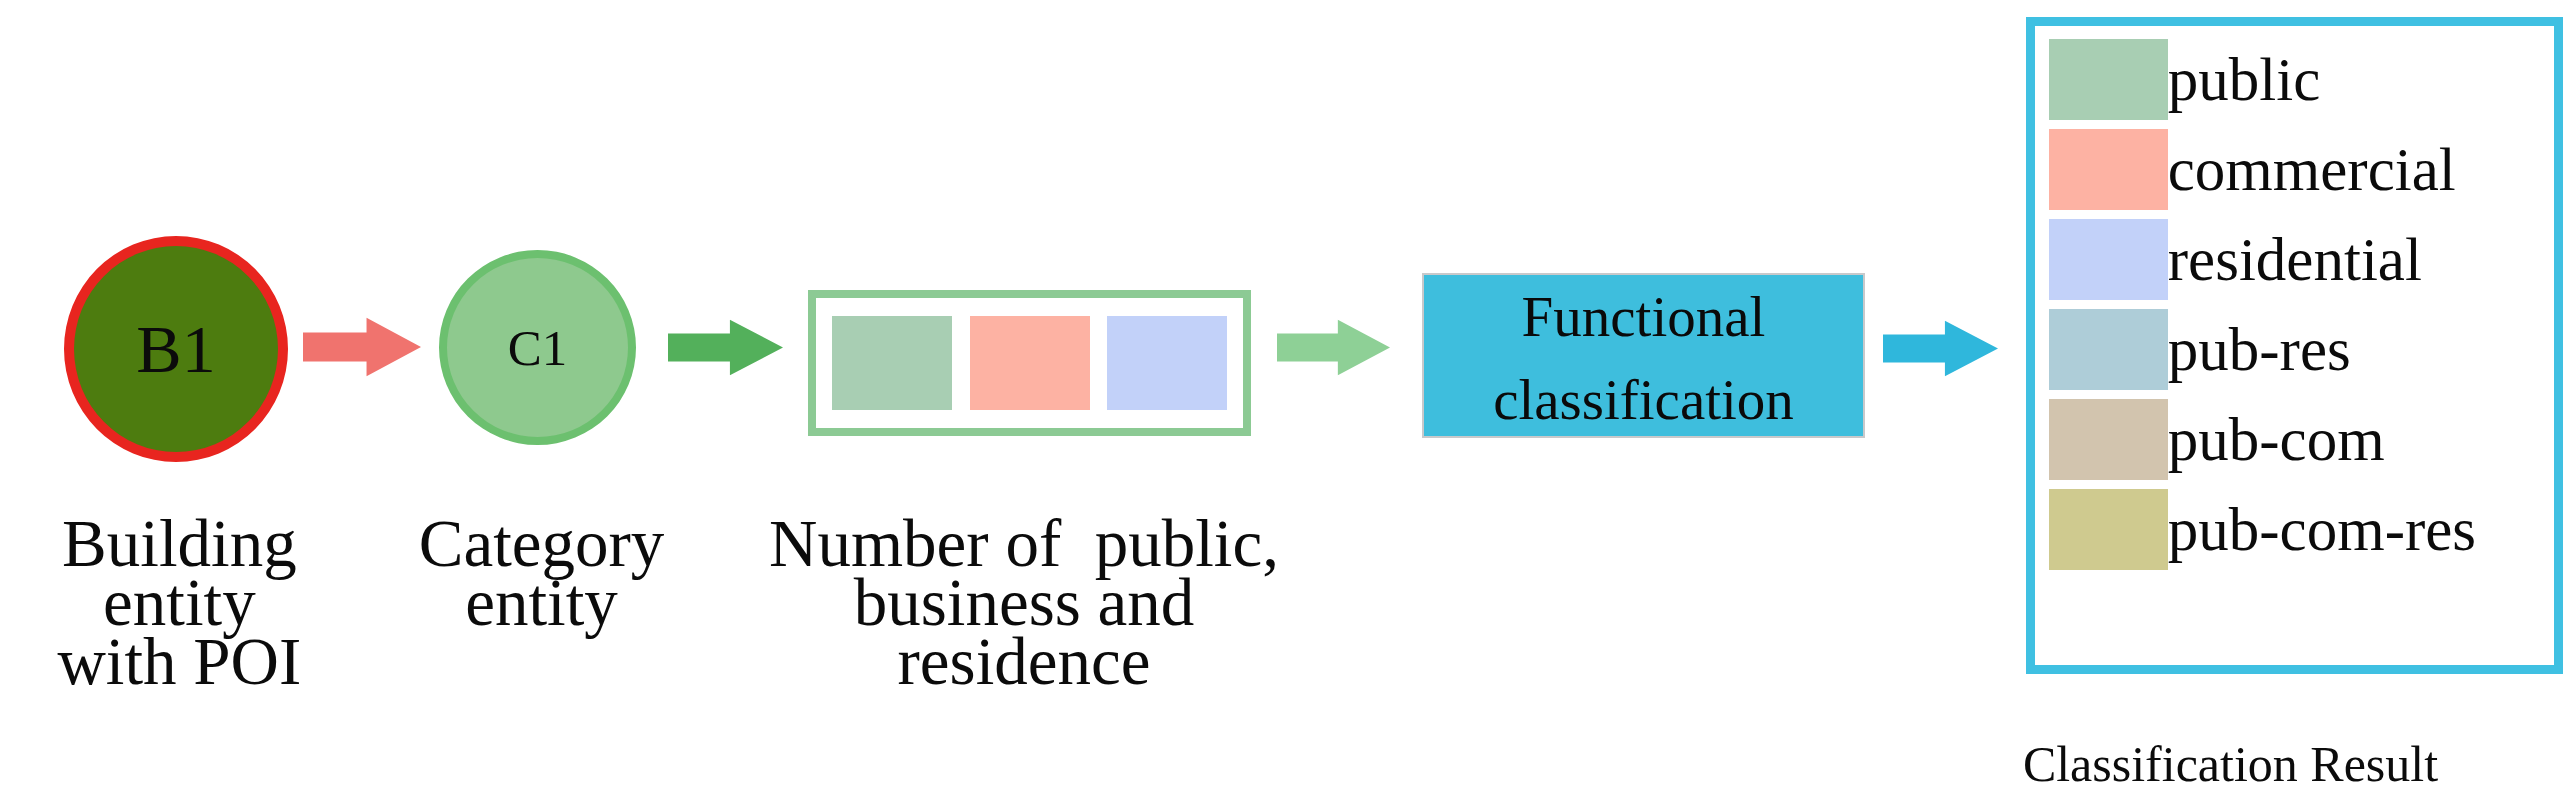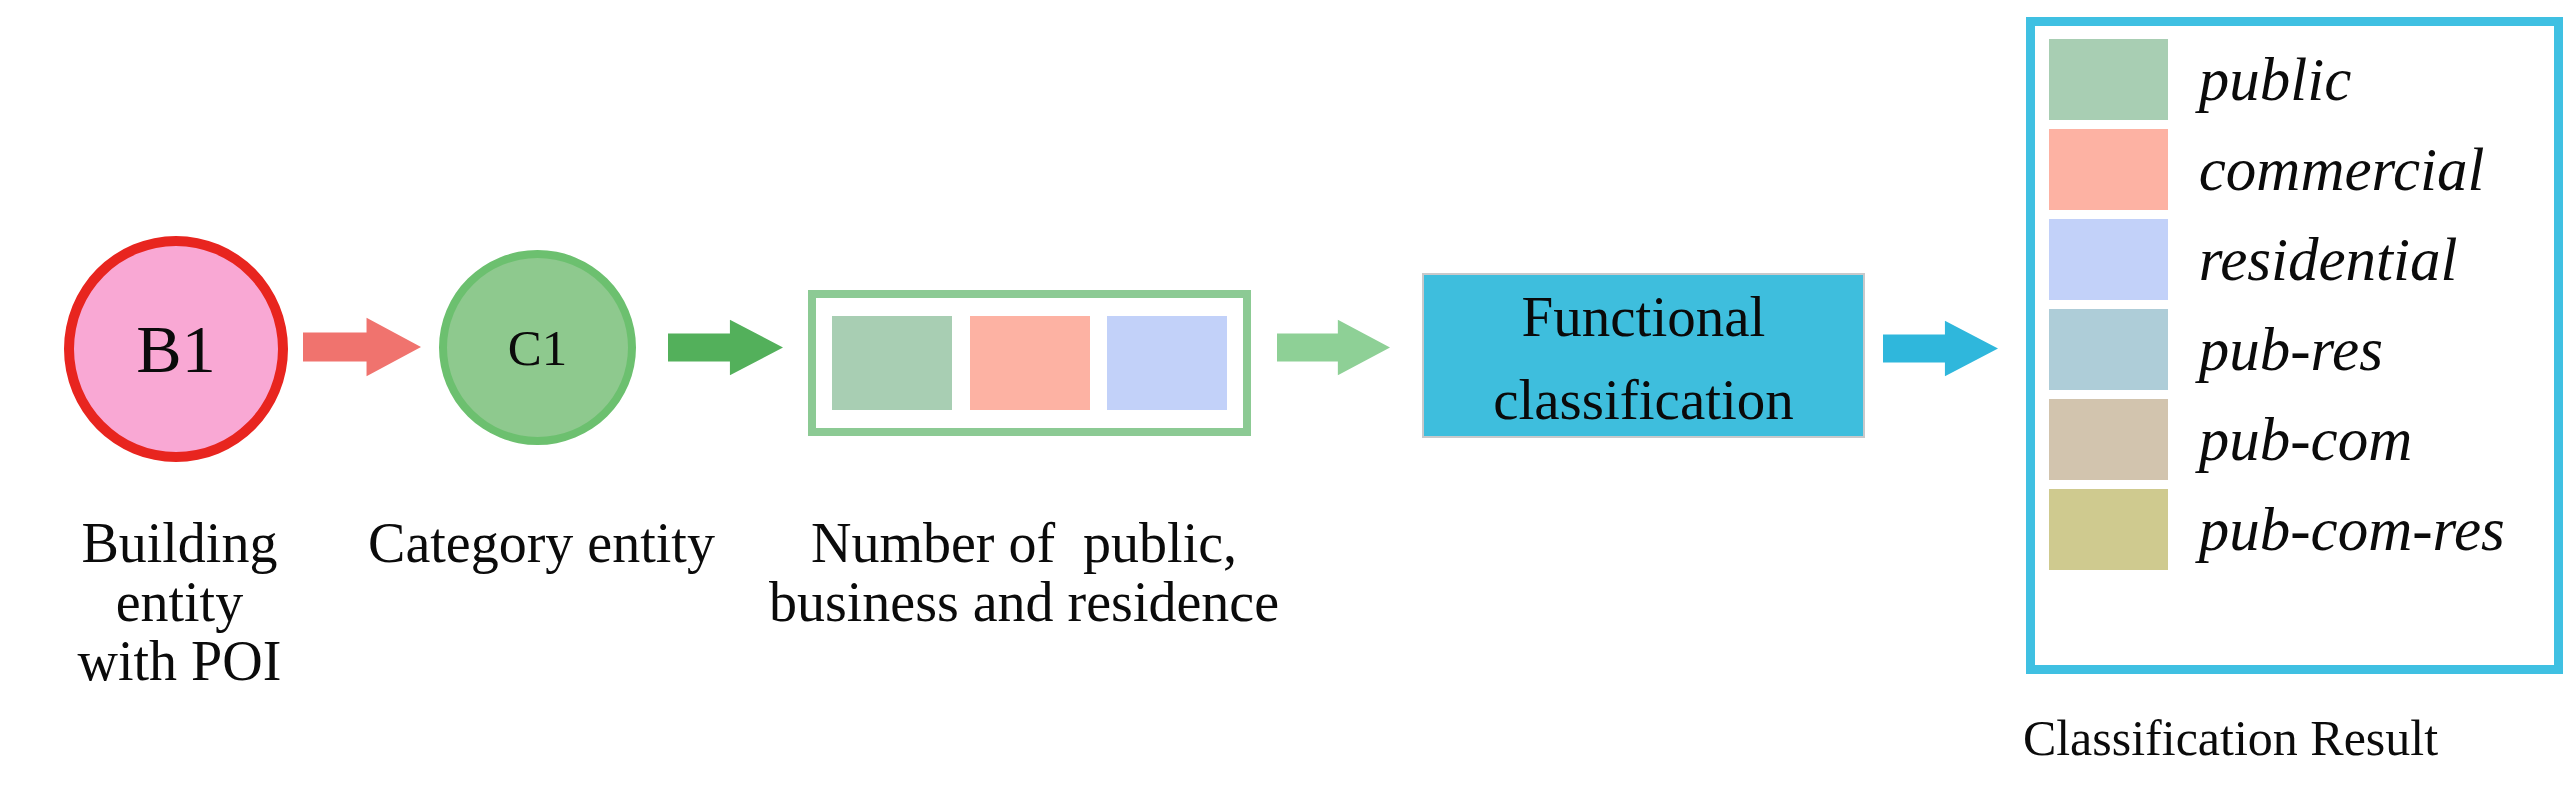--- a/index.html
+++ b/index.html
@@ -23,29 +23,29 @@
     box-sizing: border-box;
   }
   .b1-circle { left: 64px; top: 236px; width: 224px; height: 226px; border: 10px solid; }
   .b1-circle .node-label { font-size: 68px; }
   .c1-circle { left: 439px; top: 250px; width: 197px; height: 195px; border: 8.3px solid; }
   .c1-circle .node-label { font-size: 51px; }
 
   
   .caption {
     text-align: center;
-    font-size: 56px;
+    font-size: 67px;
     line-height: 59px;
     white-space: pre-wrap;
     color: #0b0b0b;
   }
   .building-caption { left: 18.4px;  top: 514px; width: 322px; }
   .category-caption { left: 367px; top: 514px; width: 349px; }
   .number-caption   { left: 744px; top: 514px; width: 560px; }
-  .result-caption   { left: 2001px; top: 709px; width: 459px; font-size: 50px; }
+  .result-caption   { left: 2001px; top: 735px; width: 459px; font-size: 50px; }
 
   
   .arrow { display: block; }
   .red-arrow        { left: 303px;  top: 316px; width: 118px; height: 62px; }
   .green-arrow      { left: 668px;  top: 318px; width: 115px; height: 59px; }
   .lightgreen-arrow { left: 1277px; top: 318px; width: 113px; height: 59px; }
   .cyan-arrow       { left: 1883px; top: 319px; width: 115px; height: 59px; }
 
   
   .count-box {
@@ -86,34 +86,32 @@
     padding: 13px 0 0 13.8px;
   }
   .legend-row {
     display: flex;
     align-items: center;
     height: 81px;
     margin-bottom: 9.2px;
   }
   .legend-swatch { width: 119px; height: 81px; flex: 0 0 auto; }
   .legend-label {
-    margin-left: 31px;
     font-size: 61px;
     line-height: 81px;
     white-space: nowrap;
     color: #0b0b0b;
-    font-style: italic;
   }
 </style>
 </head>
 <body>
 
 <div class="canvas">
 
-  <div class="abs circle b1-circle" style="background-color: #f9a8d4; border-color: rgb(232, 37, 31);">
+  <div class="abs circle b1-circle" style="background-color: #4d7c0f; border-color: rgb(232, 37, 31);">
     <span class="node-label">B1</span>
   </div>
   <div class="abs caption building-caption">Building entity
 with POI</div>
 
   <svg class="abs arrow red-arrow" viewBox="0 0 130 68" preserveAspectRatio="none">
     <polygon points="0,18 70,18 70,2 130,34 70,66 70,50 0,50" fill="#f0736e"></polygon>
   </svg>
 
   <div class="abs circle c1-circle" style="background-color: rgb(142, 201, 142); border-color: rgb(108, 192, 111);">

